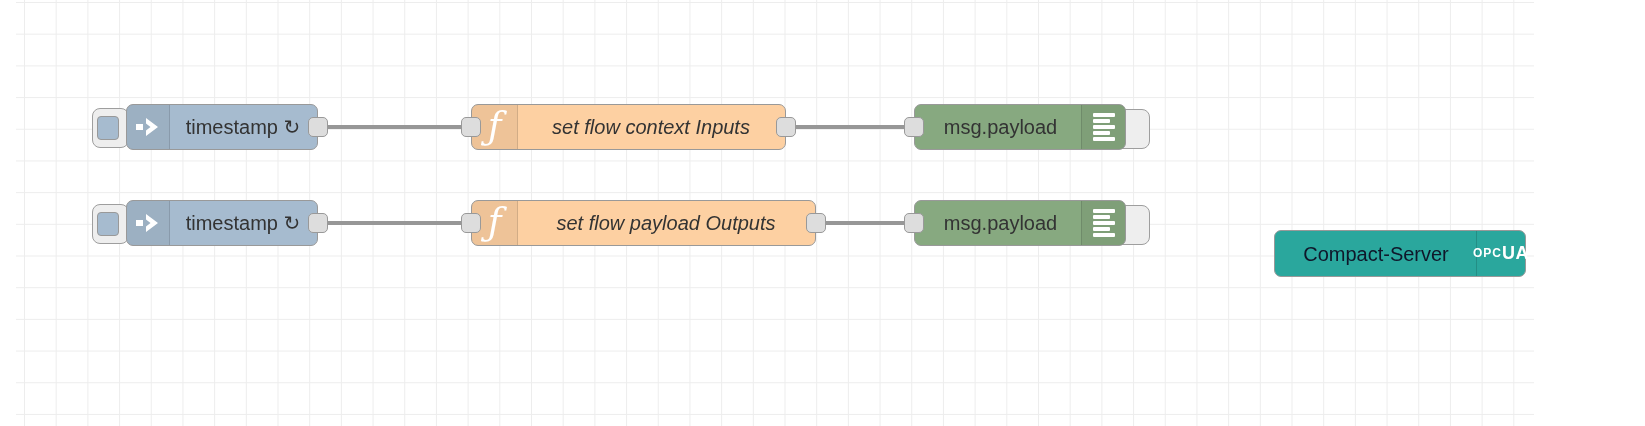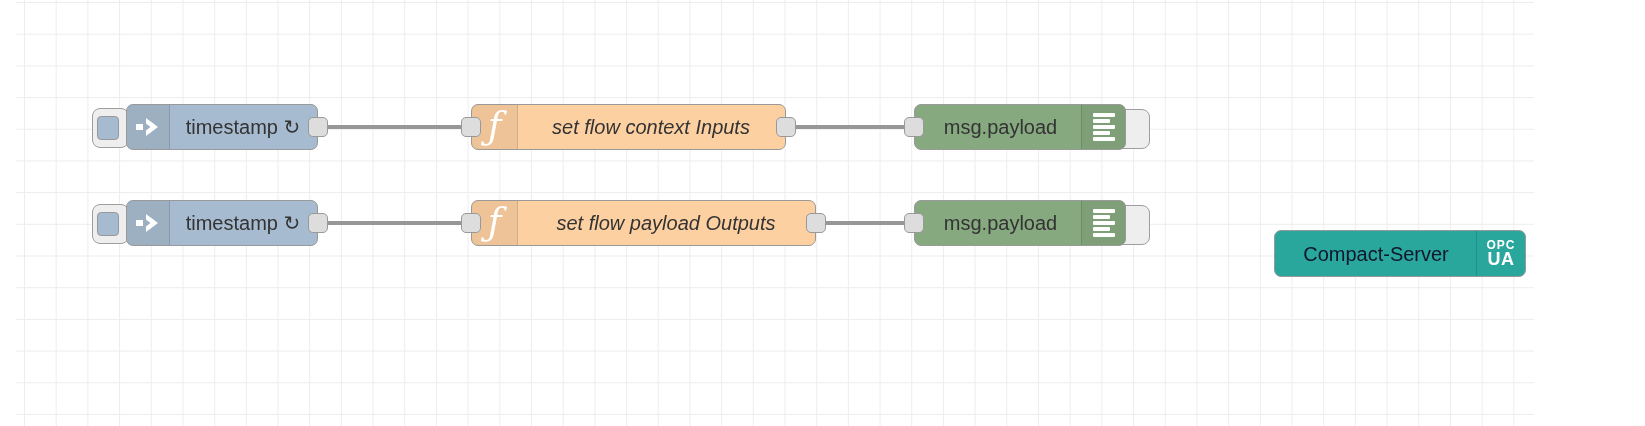--- a/index.html
+++ b/index.html
@@ -87,21 +87,21 @@
     border:1.3px solid #999999;
     border-radius:4px;
   }
   .debug-bars{display:flex;flex-direction:column;gap:2.6px;align-items:flex-start;}
   .debug-bars i{display:block;height:3.4px;background:#ffffff;border-radius:1px;}
   .debug-bars i:nth-child(odd){width:22px;}
   .debug-bars i:nth-child(even){width:17px;}
   .badge{
     position:absolute;right:0;top:0;bottom:0;width:48px;
     border-left:1px solid rgba(0,0,0,0.15);
-    display:flex;flex-direction:column;align-items:center;justify-content:center;
+    display:flex;flex-direction:row;align-items:center;justify-content:center;
     color:#ffffff;font-weight:bold;
   }
   .badge .l1{font-size:12px;line-height:11px;letter-spacing:1px;}
   .badge .l2{font-size:18px;line-height:17px;letter-spacing:0.5px;}
   .server .label{color:#0f172a;}
 
   
   .inject-btn-1{left:76px;top:108px;}
   .inject-btn-2{left:76px;top:204px;}
   .inject-1{left:110px;top:104px;width:192px;height:46px;}

